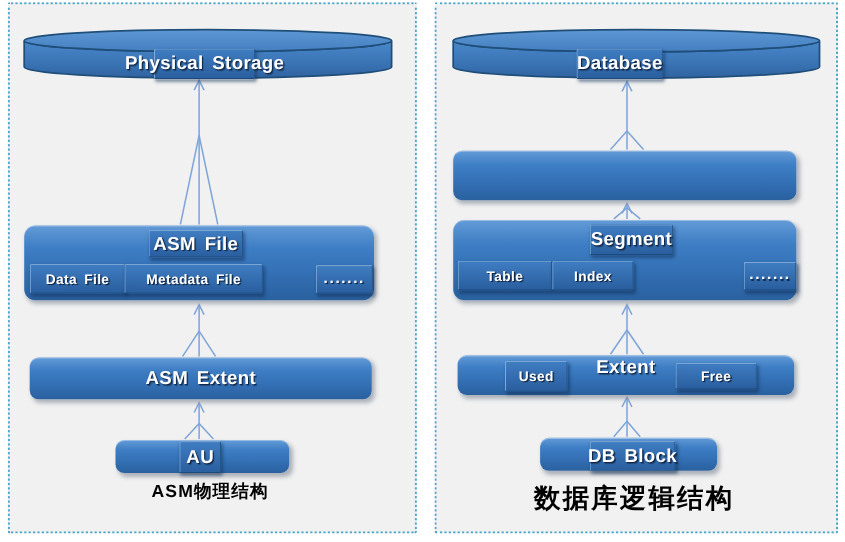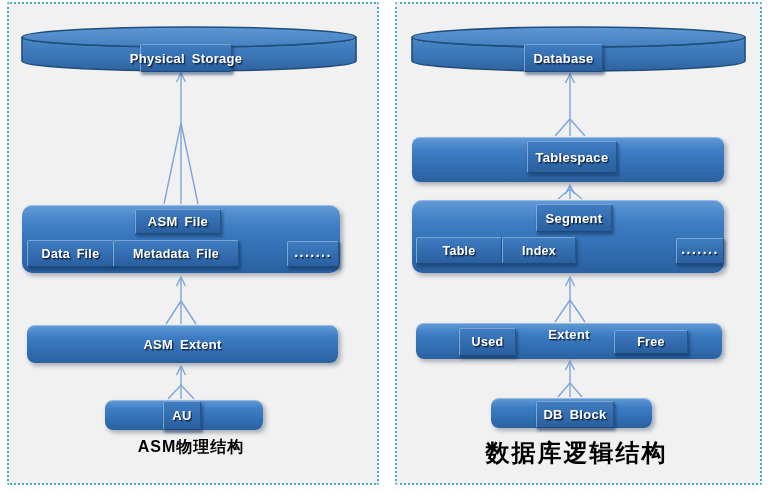--- a/index.html
+++ b/index.html
@@ -33,21 +33,21 @@
     position:absolute; border-radius:2px;
     background:linear-gradient(180deg,#3f7cc1 0%,#336cae 55%,#2a5f9f 100%);
     border:1px solid rgba(150,190,230,0.75);
     border-bottom-color:#1c4a7d; border-right-color:#245688;
     box-shadow:1.5px 2.5px 3px rgba(15,45,85,0.5);
     display:flex; align-items:center; justify-content:center;
     white-space:nowrap;
   }
 
   .wlabel {
-    color:#ffffff; font-weight:bold; font-size:13px;
+    color:#ffffff; font-weight:bold; font-size:17px;
     letter-spacing:0.3px; word-spacing:3px; white-space:nowrap;
     text-shadow:1px 1px 0 rgba(14,38,72,0.9), 1.5px 1.5px 1px rgba(0,0,0,0.35);
   }
   .wlabel.small { font-size:12.5px; }
   .wlabel.dots  { font-size:14px; letter-spacing:1.5px; transform:translateY(-2px); }
 
   .floatlabel {
     position:absolute; text-align:center;
     display:flex; align-items:center; justify-content:center;
   }
@@ -168,23 +168,20 @@
       </linearGradient>
     </defs>
     <path d="M2 12 V36 A166.5 10 0 0 0 335 36 V12 A166.5 10 0 0 1 2 12 Z" fill="url(#cylBodyR)" stroke="#1f4e79" stroke-width="1.6"></path>
     <ellipse cx="168.5" cy="12" rx="166.5" ry="10" fill="url(#cylTopR)" stroke="#1f4e79" stroke-width="1.6"></ellipse>
   </svg>
   <div class="chipbox" style="left:524px;top:44px;width:77px;height:26px;">
     <span class="wlabel">Database</span>
   </div>
 
   <div class="bar" style="left:412px;top:137px;width:312px;height:45px;"></div>
-  <div class="chipbox" style="left:527px;top:141px;width:88px;height:30px;">
-    <span class="wlabel">Tablespace</span>
-  </div>
 
   <div class="bar big" style="left:412px;top:200px;width:312px;height:73px;"></div>
   <div class="chipbox" style="left:536px;top:204px;width:74px;height:26px;">
     <span class="wlabel">Segment</span>
   </div>
   <div class="chipbox" style="left:416px;top:237px;width:84px;height:25px;">
     <span class="wlabel small">Table</span>
   </div>
   <div class="chipbox" style="left:502px;top:237px;width:72px;height:25px;">
     <span class="wlabel small">Index</span>

